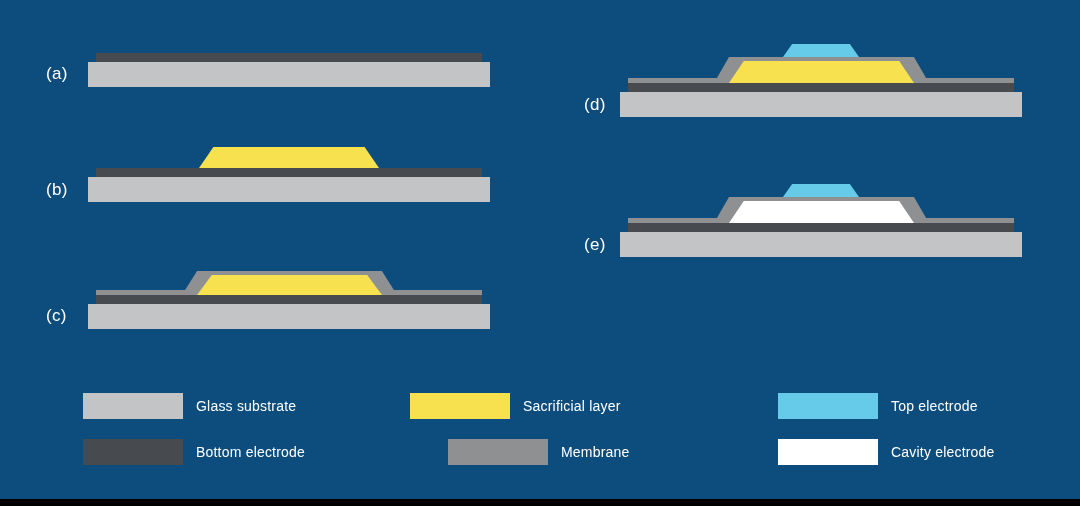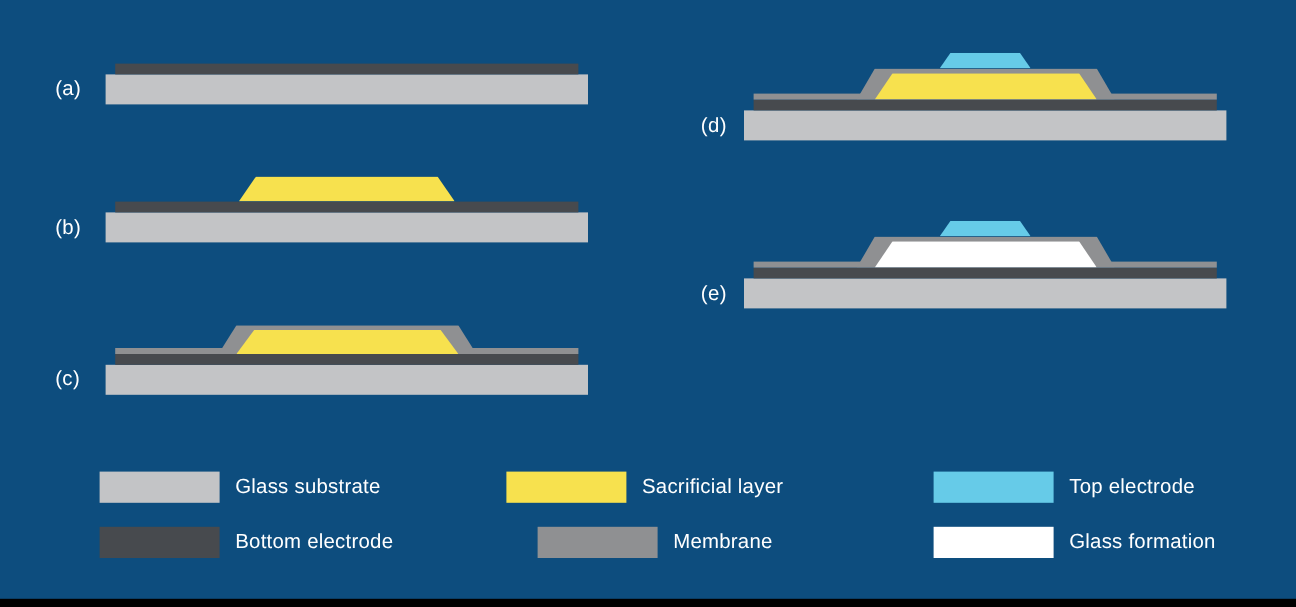--- a/index.html
+++ b/index.html
@@ -26,21 +26,21 @@
   .trap-small { clip-path: polygon(12% 0, 88% 0, 100% 100%, 0 100%); }
 
   .step-label {
     position:absolute; color:var(--text,#ffffff);
     font-size:17px; line-height:20px; letter-spacing:0.3px;
   }
 
   .legend-item { position:absolute; display:flex; align-items:center; }
   .legend-swatch { width:100px; height:26px; flex:0 0 auto; }
   .legend-label {
-    color:var(--text,#ffffff); font-size:17px;
+    color:var(--text,#ffffff); font-size:14px;
     margin-left:13px; white-space:nowrap; letter-spacing:0.2px;
   }
 
   .bottom-bar {
     position:absolute; left:0; top:499px; width:1080px; height:7px;
     background:var(--footer-bar,#000000);
   }
 </style>
 </head>
 <body>
@@ -86,36 +86,36 @@
     <div class="layer membrane" style="left:8px; top:34px; width:386px; height:5px"></div>
     <div class="layer membrane trap-wide" style="left:94px; top:13px; width:215px; height:26px"></div>
     <div class="layer cavity trap-mid" style="left:109px; top:17px; width:185px; height:22px"></div>
     <div class="layer top-elec trap-small" style="left:163px; top:0; width:76px; height:13px"></div>
   </div>
 
   <div class="legend-item" style="left:83px; top:393px">
     <div class="legend-swatch glass"></div>
     <div class="legend-label">Glass substrate</div>
   </div>
-  <div class="legend-item" style="left:422px; top:393px">
+  <div class="legend-item" style="left:410px; top:393px">
     <div class="legend-swatch sacrificial"></div>
     <div class="legend-label">Sacrificial layer</div>
   </div>
   <div class="legend-item" style="left:83px; top:439px">
     <div class="legend-swatch electrode"></div>
     <div class="legend-label">Bottom electrode</div>
   </div>
   <div class="legend-item" style="left:778px; top:393px">
     <div class="legend-swatch top-elec"></div>
     <div class="legend-label">Top electrode</div>
   </div>
   <div class="legend-item" style="left:448px; top:439px">
     <div class="legend-swatch membrane"></div>
     <div class="legend-label">Membrane</div>
   </div>
   <div class="legend-item" style="left:778px; top:439px">
     <div class="legend-swatch cavity"></div>
-    <div class="legend-label">Glass formation</div>
+    <div class="legend-label">Cavity electrode</div>
   </div>
 
   <div class="bottom-bar"></div>
 
 </div>
 
 </body></html>

